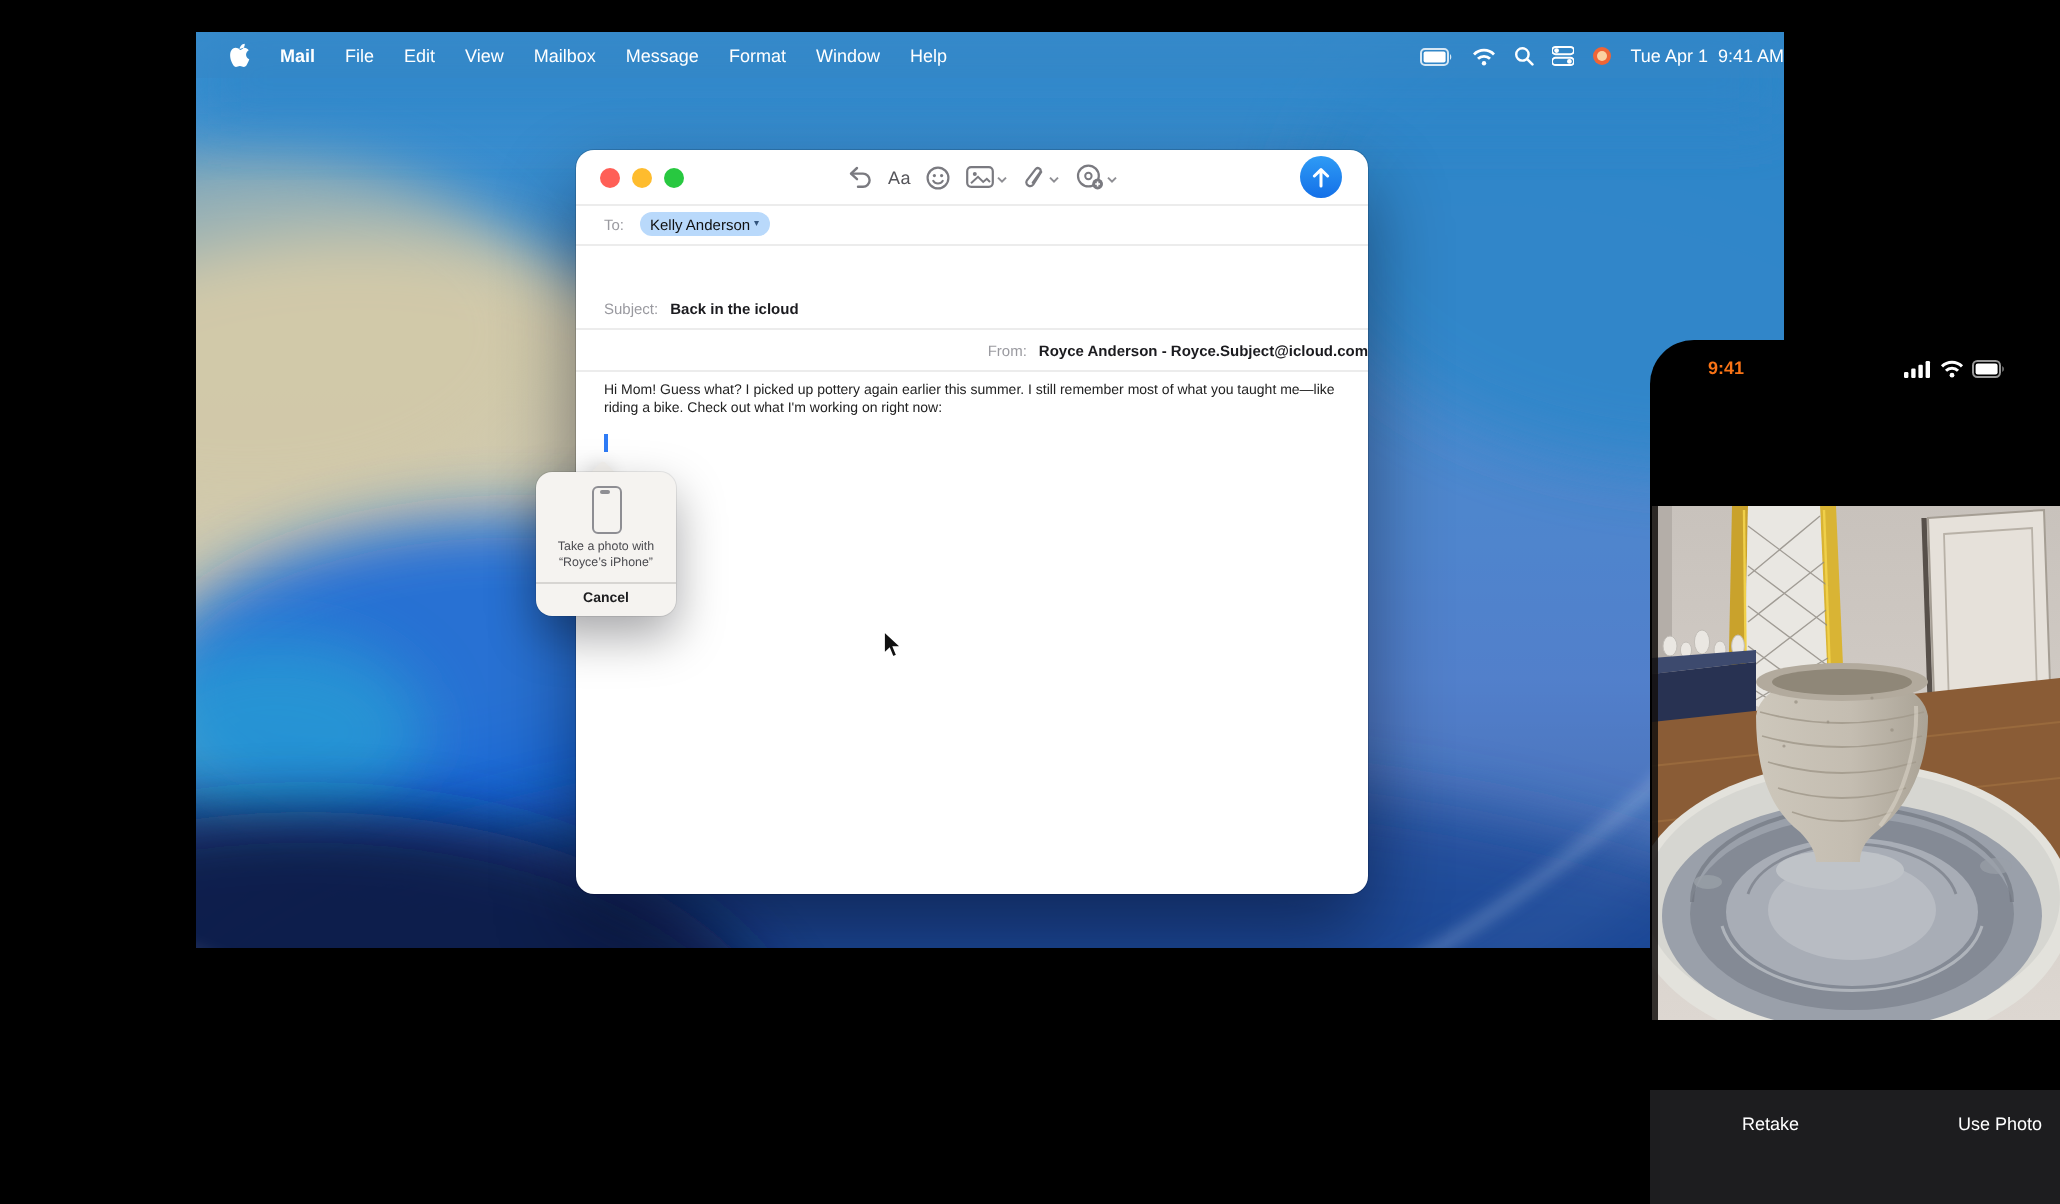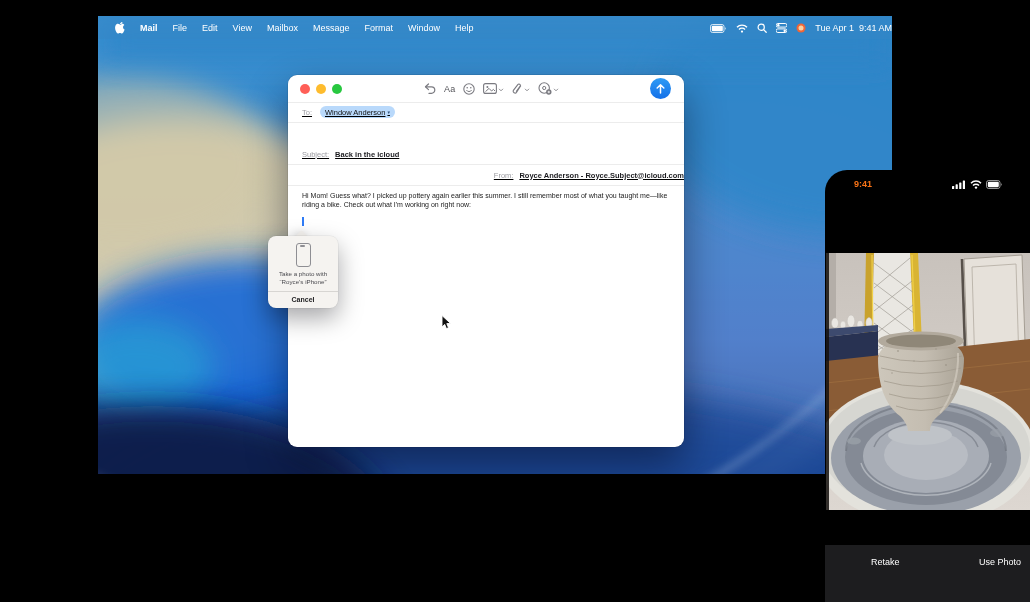--- a/index.html
+++ b/index.html
@@ -28,21 +28,21 @@
   #toolbar{position:absolute;left:0;top:0;width:396px;height:27px;border-bottom:1px solid #ececec;}
   .tl{position:absolute;top:9px;width:10px;height:10px;border-radius:50%;}
   #tl-close{left:12px;} #tl-min{left:28px;} #tl-zoom{left:44px;}
   .tbicons{position:absolute;left:136px;top:0;height:27px;display:flex;align-items:center;gap:8px;color:#6e6e73;}
   .tbtn{display:flex;align-items:center;gap:1px;}
   .chev{font-size:6px;color:#8e8e93;transform:translateY(1px);}
   #fmt-aa{font-size:9px;color:#55555a;letter-spacing:.2px;}
   #sendbtn{position:absolute;right:13px;top:3px;width:21px;height:21px;border-radius:50%;
     background:linear-gradient(180deg,#2e9bf5,#1470e8);display:flex;align-items:center;justify-content:center;}
   .frow{position:absolute;left:0;width:396px;height:21px;border-bottom:1px solid #ececec;
-    display:flex;align-items:center;padding-left:14px;box-sizing:border-box;font-size:7.5px;text-decoration:underline;}
+    display:flex;align-items:center;padding-left:14px;box-sizing:border-box;font-size:7.5px;}
   .frow .lab{color:#9a9aa0;margin-right:6px;min-width:12px;}
   #row-to{top:27px;} #row-cc{top:48px;} #row-subj{top:69px;} #row-from{top:90px;justify-content:flex-end;}
   .fval{color:#1b1b1f;font-weight:600;}
   #from-val{font-weight:600;}
   .pill{background:#b9d9fb;border-radius:6px;height:12px;display:flex;align-items:center;
     padding:0 5px;font-size:7.5px;color:#111;font-weight:500;gap:2px;}
   .pill .pc{font-size:5px;color:#33557e;}
   #mbody{position:absolute;left:14px;top:116px;width:372px;font-size:7px;line-height:9px;color:#222;}
   #caret{position:absolute;left:14px;top:142px;width:1.5px;height:9px;background:#2f7cf6;}
 
@@ -245,21 +245,21 @@
       <div id="sendbtn">
         <svg width="9" height="10" viewBox="0 0 9 10">
           <path d="M4.5 9 V1.2 M1.2 4 L4.5 .8 L7.8 4" stroke="#fff" stroke-width="1.5" fill="none" stroke-linecap="round" stroke-linejoin="round"></path>
         </svg>
       </div>
     </div>
 
     <div class="frow" id="row-to">
       <span class="lab">To:</span>
       <span class="pill">
-        <span>Window Anderson</span>
+        <span>Kelly Anderson</span>
         <span class="pc">▾</span>
       </span>
     </div>
     <div class="frow" id="row-subj">
       <span class="lab">Subject:</span>
       <span class="fval">Back in the icloud</span>
     </div>
     <div class="frow" id="row-from">
       <span class="lab">From:</span>
       <span class="fval" id="from-val">Royce Anderson - Royce.Subject@icloud.com</span>

